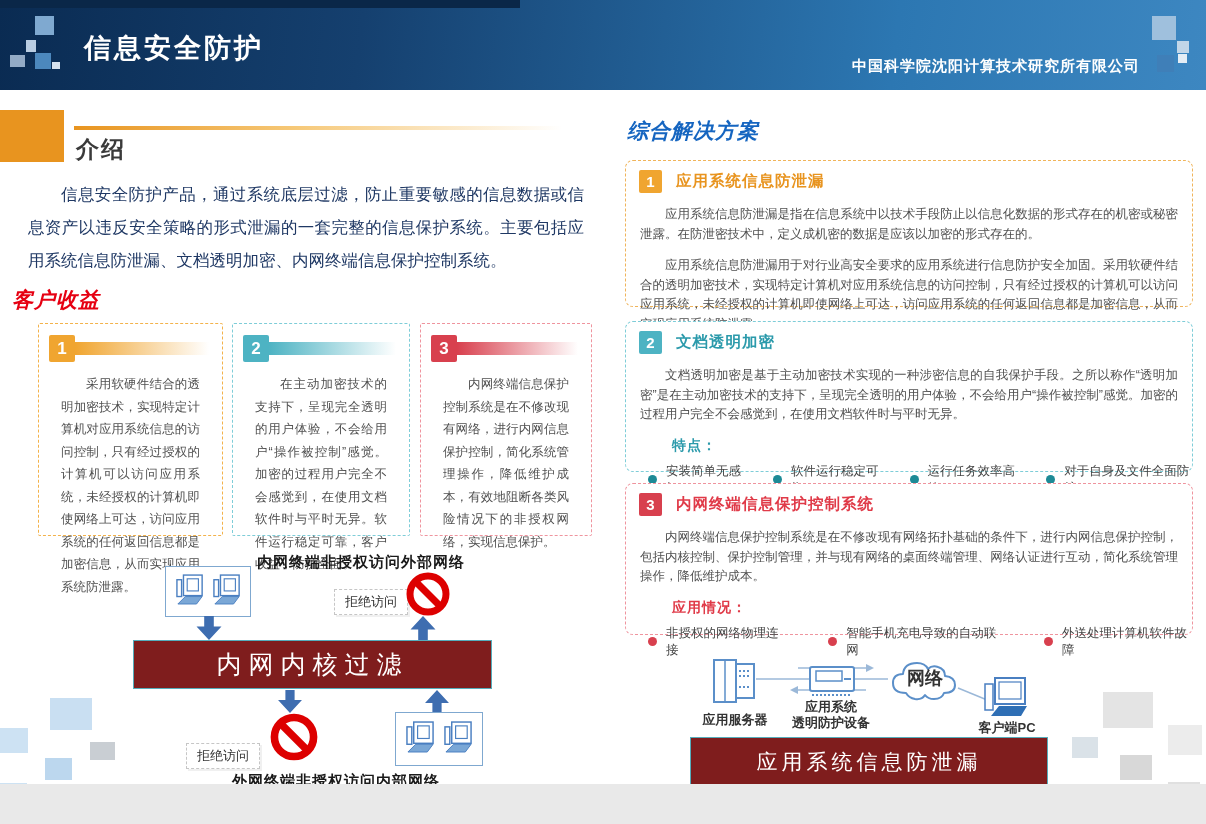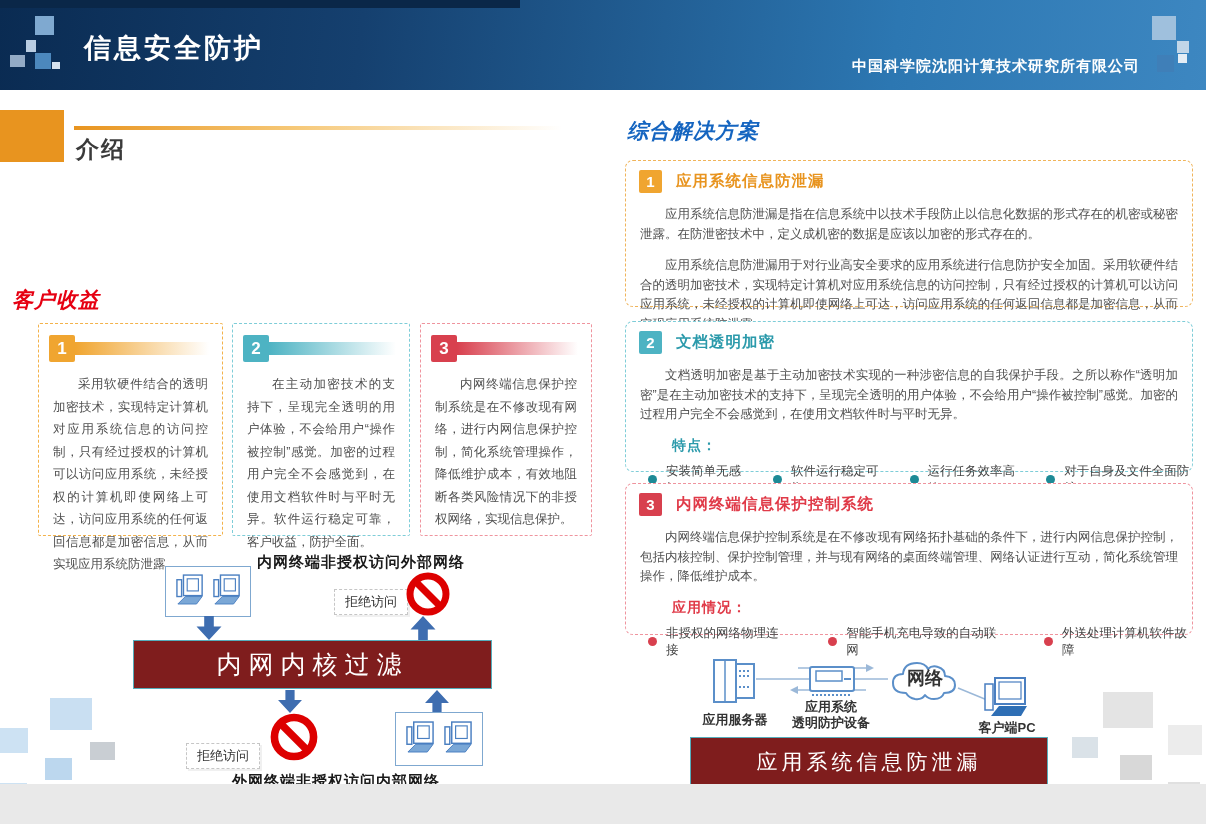--- a/index.html
+++ b/index.html
@@ -49,21 +49,21 @@
   .benefit-head { display:flex; align-items:center; margin:11px 0 0 10px; }
   .badge {
     width:26px; height:27px; color:#fff; font-weight:bold; font-size:17px;
     display:flex; align-items:center; justify-content:center; border-radius:2px; flex:none;
   }
   .grad-bar { height:13px; flex:1; margin-right:13px; }
   .bb1 .badge { background:#f0a530; } .bb1 .grad-bar { background:linear-gradient(to right,#f0a530,rgba(255,255,255,0)); }
   .bb2 .badge { background:#4db3c3; } .bb2 .grad-bar { background:linear-gradient(to right,#4db3c3,rgba(255,255,255,0)); }
   .bb3 .badge { background:#d8404e; } .bb3 .grad-bar { background:linear-gradient(to right,#d8404e,rgba(255,255,255,0)); }
   .benefit-text {
-    margin:11px 14px 0; font-size:12.5px; line-height:22.5px; color:#4f4f4f;
+    margin:11px 22px 0; font-size:12.5px; line-height:22.5px; color:#4f4f4f;
     text-indent:2em; text-align:justify;
   }
   
   .diag-label { position:absolute; font-size:15px; font-weight:bold; color:#1a1a1a; letter-spacing:1px; }
   .comp-box {
     position:absolute; background:#fff; border:1px solid #7fa8d0;
     display:flex; align-items:center; justify-content:center; gap:9px;
   }
   .deny {
     position:absolute; background:#fff; border:1px dashed #c6c6c6;
@@ -137,20 +137,21 @@
     <div class="sq" style="left:1157px;top:55px;width:17px;height:17px;background:#3f7fb8;"></div>
     <div class="sq" style="left:1178px;top:54px;width:9px;height:9px;background:#e4edf5;"></div>
 
     <div class="header-title">信息安全防护</div>
     <div class="company">中国科学院沈阳计算技术研究所有限公司</div>
   </div>
 
   <div class="intro-square"></div>
   <div class="intro-line"></div>
   <div class="intro-title">介绍</div>
+  <div class="intro-body">信息安全防护产品，通过系统底层过滤，防止重要敏感的信息数据或信息资产以违反安全策略的形式泄漏的一套完整的信息保护系统。主要包括应用系统信息防泄漏、文档透明加密、内网终端信息保护控制系统。</div>
 
   <div class="benefits-title">客户收益</div>
 
   <div class="benefit-box bb1">
     <div class="benefit-head">
       <div class="badge">1</div>
       <div class="grad-bar"></div>
     </div>
     <div class="benefit-text">采用软硬件结合的透明加密技术，实现特定计算机对应用系统信息的访问控制，只有经过授权的计算机可以访问应用系统，未经授权的计算机即使网络上可达，访问应用系统的任何返回信息都是加密信息，从而实现应用系统防泄露。</div>
   </div>

